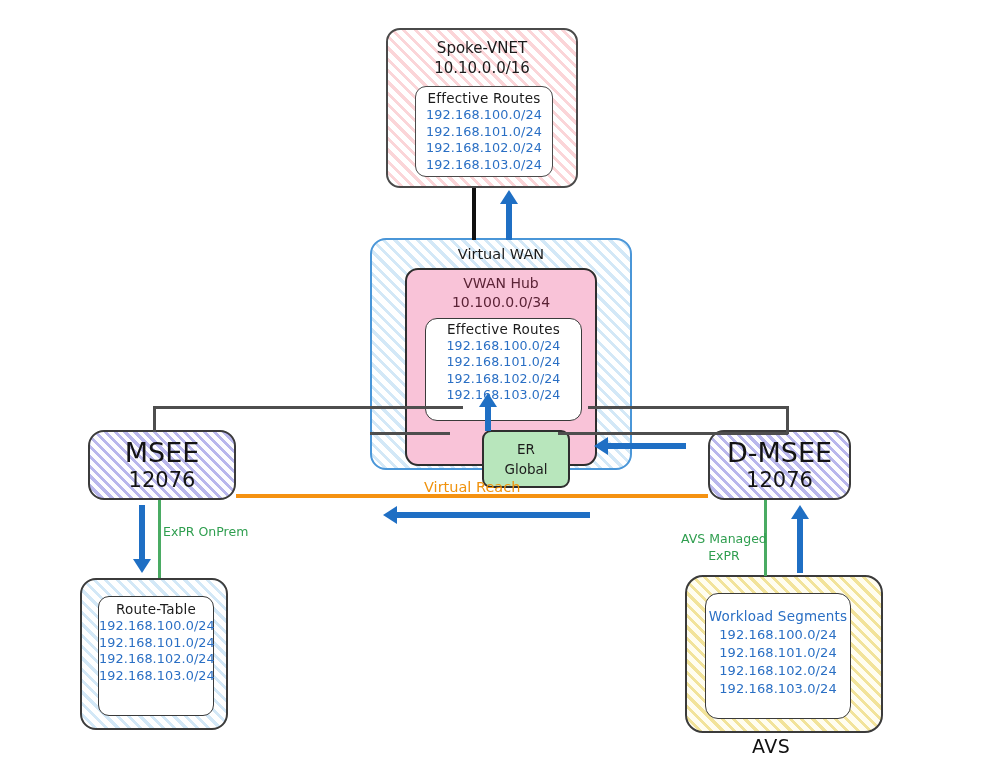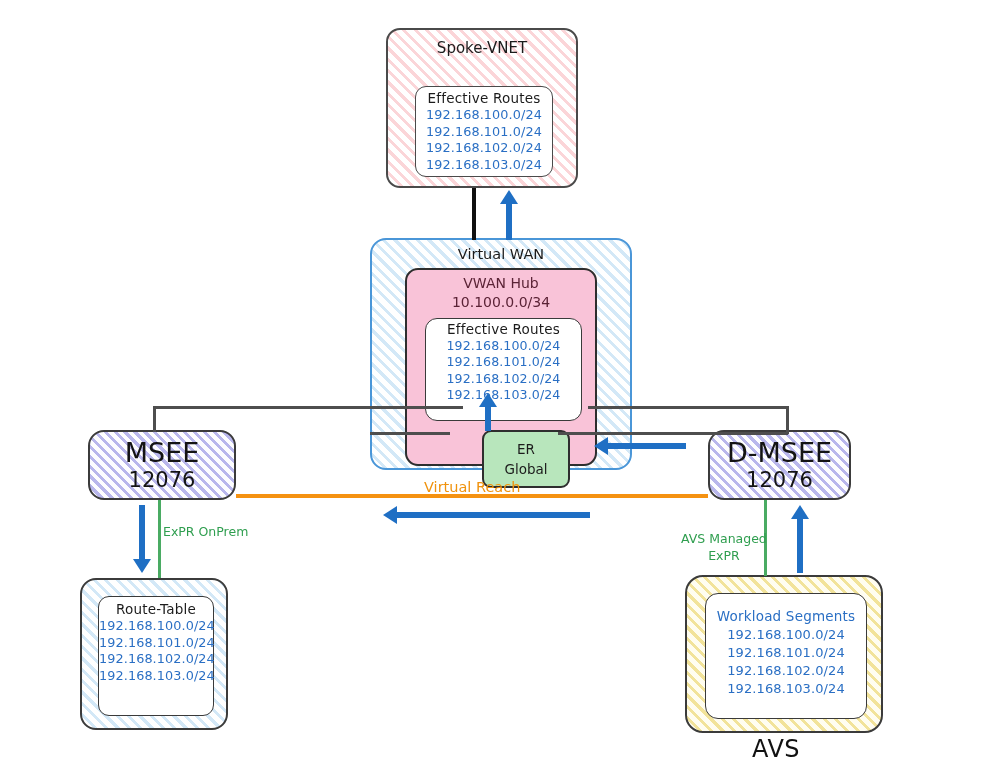--- a/index.html
+++ b/index.html
@@ -94,21 +94,21 @@
   #onprem .inner{
     position:absolute;left:16px;top:16px;width:116px;height:120px;
     background:#ffffff;border:1.8px solid #3a3a3a;border-radius:11px;
     box-sizing:border-box;padding-top:4px;
   }
 
   #avs{
     left:685px;top:575px;width:198px;height:158px;border-radius:18px;
   }
   #avs .inner{
-    position:absolute;left:18px;top:16px;width:162px;height:126px;
+    position:absolute;left:18px;top:16px;width:146px;height:126px;
     background:#ffffff;border:1.8px solid #3a3a3a;border-radius:13px;
     box-sizing:border-box;padding-top:14px;
   }
 
   
   .rt-head{
     text-align:center;font-size:13.5px;color:#1b1b1b;
     margin-bottom:1px;letter-spacing:.2px;
   }
   .rt-head.blue{color:#2a6fc4;}
@@ -116,21 +116,21 @@
   .rt-list div{
     font-size:12.8px;color:#2a6fc4;line-height:1.3;letter-spacing:.1px;
   }
   #vwan-hub .rt-list div{font-size:12.6px;}
   #avs .rt-list div{font-size:13px;line-height:1.38;}
   #avs .rt-head{font-size:13.5px;margin-bottom:2px;}
 
   
   .caption{position:absolute;font-size:25px;color:#111;letter-spacing:.5px;}
   #cap-onprem{left:88px;top:735px;}
-  #cap-avs{left:752px;top:735px;font-size:24px;}
+  #cap-avs{left:752px;top:735px;font-size:19px;}
 
   
   .edge-label{position:absolute;font-size:12.5px;color:#2f9e4f;white-space:nowrap;}
   #lbl-expr-onprem{left:163px;top:524px;}
   #lbl-avs-expr{left:681px;top:531px;text-align:center;line-height:1.35;}
   #lbl-global-reach{
     position:absolute;left:424px;top:479px;font-size:14.5px;color:#f0920c;
   }
 
   
@@ -160,20 +160,21 @@
   }
 </style>
 </head>
 <body>
 
 <div class="canvas">
 
   <div class="node hatch-pink" id="spoke-vnet">
     <div class="title">
       <div>Spoke-VNET</div>
+      <div>10.10.0.0/16</div>
     </div>
     <div class="inner">
       <div class="rt-head">Effective Routes</div>
       <div class="rt-list">
         <div>192.168.100.0/24</div>
         <div>192.168.101.0/24</div>
         <div>192.168.102.0/24</div>
         <div>192.168.103.0/24</div>
       </div>
     </div>

